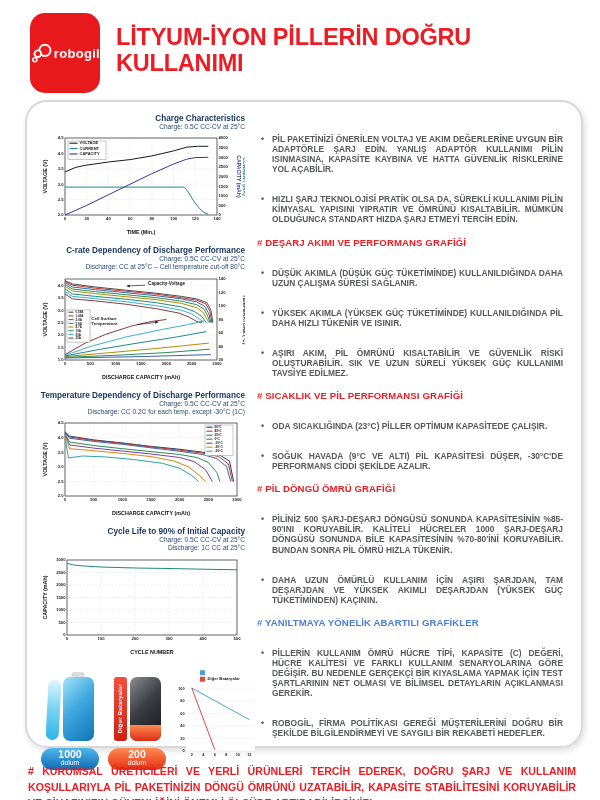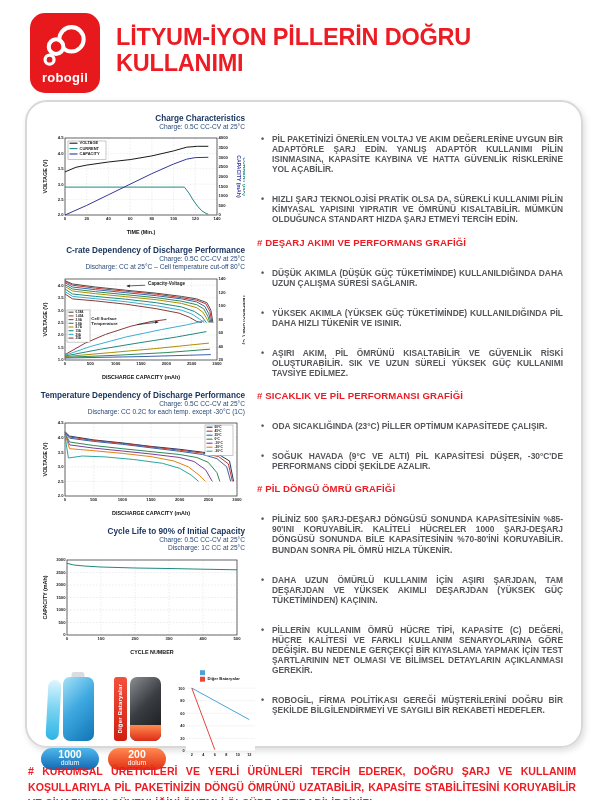--- a/index.html
+++ b/index.html
@@ -1,19 +1,19 @@
 <!DOCTYPE html>
 <html><head>
 <meta charset="utf-8">
 <style>
   html,body{margin:0;padding:0;}
   body{width:600px;height:800px;background:#ffffff;font-family:"Liberation Sans",sans-serif;overflow:hidden;}
   
   .header{display:flex;align-items:flex-start;gap:16px;padding:13px 20px 4px 30px;}
-  .logo{width:70px;height:80px;background:#e8191c;border-radius:15px;display:flex;flex-direction:column;align-items:center;justify-content:center;flex:none;}
+  .logo{width:70px;height:80px;background:#e8191c;border-radius:15px;display:flex;flex-direction:row;align-items:center;justify-content:center;flex:none;}
   .logo svg{display:block;}
   .logo-text{color:#fff;font-weight:700;font-size:13px;letter-spacing:.3px;margin-top:1px;}
   .page-title{color:#ed1c24;font-weight:800;font-size:23.5px;line-height:1.1;margin-top:12px;letter-spacing:-.2px;max-width:440px;}
   
   .card{margin:3px 17px 8px 25px;border:2px solid #d8d8d8;border-radius:22px;box-shadow:2px 3px 6px rgba(0,0,0,.13);display:flex;padding:12px 8px 10px 6px;height:622px;}
   .left-col{width:208px;flex:none;padding-left:4px;text-align:right;}
   .right-col{flex:1;padding:0 10px 0 12px;}
   
   .chart-block{margin-bottom:7px;}
   .c-title{color:#16325c;font-weight:700;font-size:8.2px;}
@@ -401,20 +401,21 @@
         </ul>
     </div>
     <div class="section">
       <div class="sec-head" style="color: rgb(237, 28, 36);"># PİL DÖNGÜ ÖMRÜ GRAFİĞİ</div>
       <ul>
           <li>PİLİNİZ 500 ŞARJ-DEŞARJ DÖNGÜSÜ SONUNDA KAPASİTESİNİN %85-90'INI KORUYABİLİR. KALİTELİ HÜCRELER 1000 ŞARJ-DEŞARJ DÖNGÜSÜ SONUNDA BİLE KAPASİTESİNİN %70-80'İNİ KORUYABİLİR. BUNDAN SONRA PİL ÖMRÜ HIZLA TÜKENİR.</li>
           <li>DAHA UZUN ÖMÜRLÜ KULLANIM İÇİN AŞIRI ŞARJDAN, TAM DEŞARJDAN VE YÜKSEK AKIMLI DEŞARJDAN (YÜKSEK GÜÇ TÜKETİMİNDEN) KAÇININ.</li>
         </ul>
     </div>
     <div class="section">
+      <div class="sec-head" style="color: rgb(74, 127, 216);"># YANILTMAYA YÖNELİK ABARTILI GRAFİKLER</div>
       <ul>
           <li>PİLLERİN KULLANIM ÖMRÜ HÜCRE TİPİ, KAPASİTE (C) DEĞERİ, HÜCRE KALİTESİ VE FARKLI KULLANIM SENARYOLARINA GÖRE DEĞİŞİR. BU NEDENLE GERÇEKÇİ BİR KIYASLAMA YAPMAK İÇİN TEST ŞARTLARININ NET OLMASI VE BİLİMSEL DETAYLARIN AÇIKLANMASI GEREKİR.</li>
           <li>ROBOGİL, FİRMA POLİTİKASI GEREĞİ MÜŞTERİLERİNİ DOĞRU BİR ŞEKİLDE BİLGİLENDİRMEYİ VE SAYGILI BİR REKABETİ HEDEFLER.</li>
         </ul>
     </div>
   </div>
 </div>
 
 <div class="footer">
   <p>#  KURUMSAL ÜRETİCİLERİ VE YERLİ ÜRÜNLERİ TERCİH EDEREK, DOĞRU ŞARJ VE KULLANIM KOŞULLARIYLA PİL PAKETİNİZİN DÖNGÜ ÖMRÜNÜ UZATABİLİR, KAPASİTE STABİLİTESİNİ KORUYABİLİR VE CİHAZINIZIN GÜVENLİĞİNİ ÖNEMLİ ÖLÇÜDE ARTIRABİLİRSİNİZ!</p>

